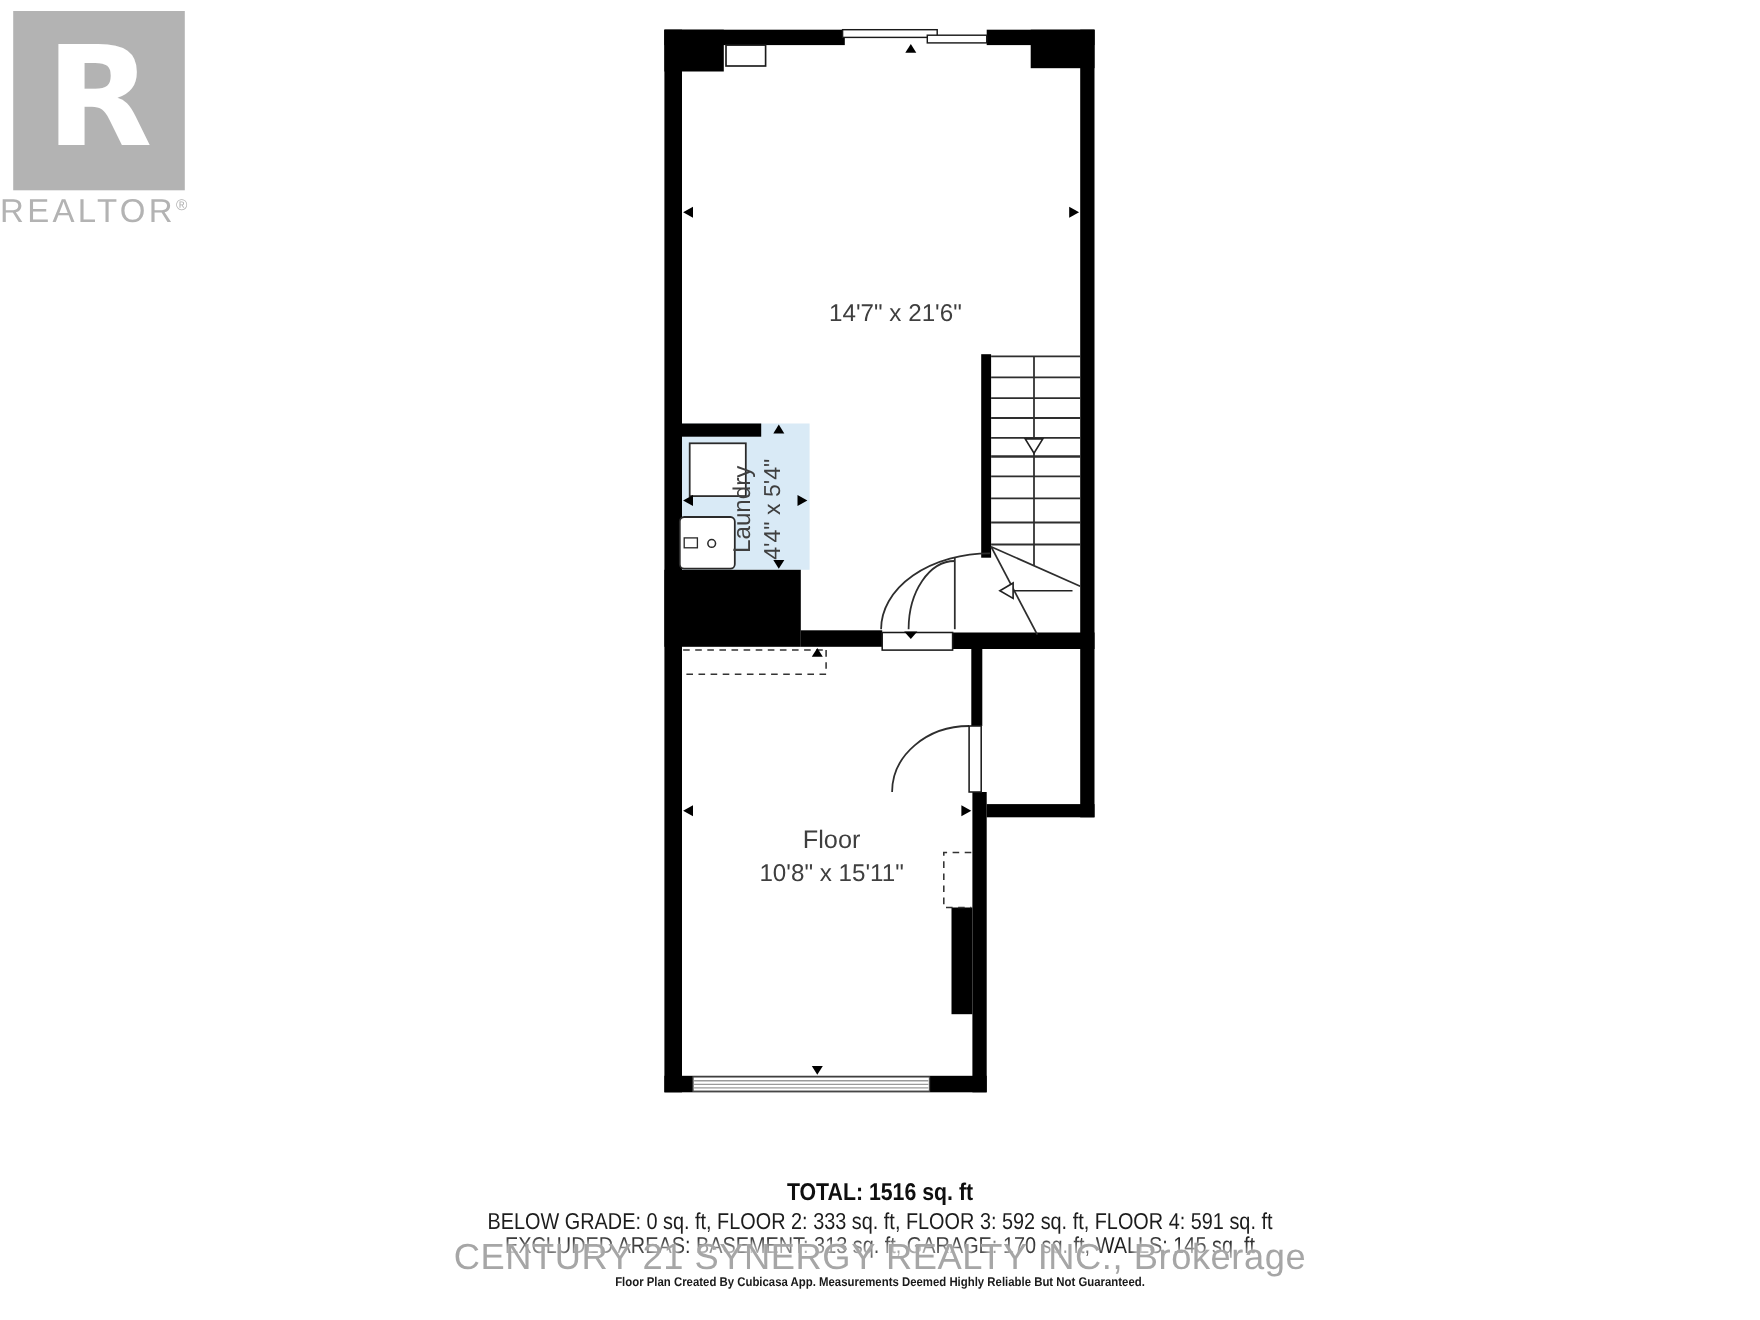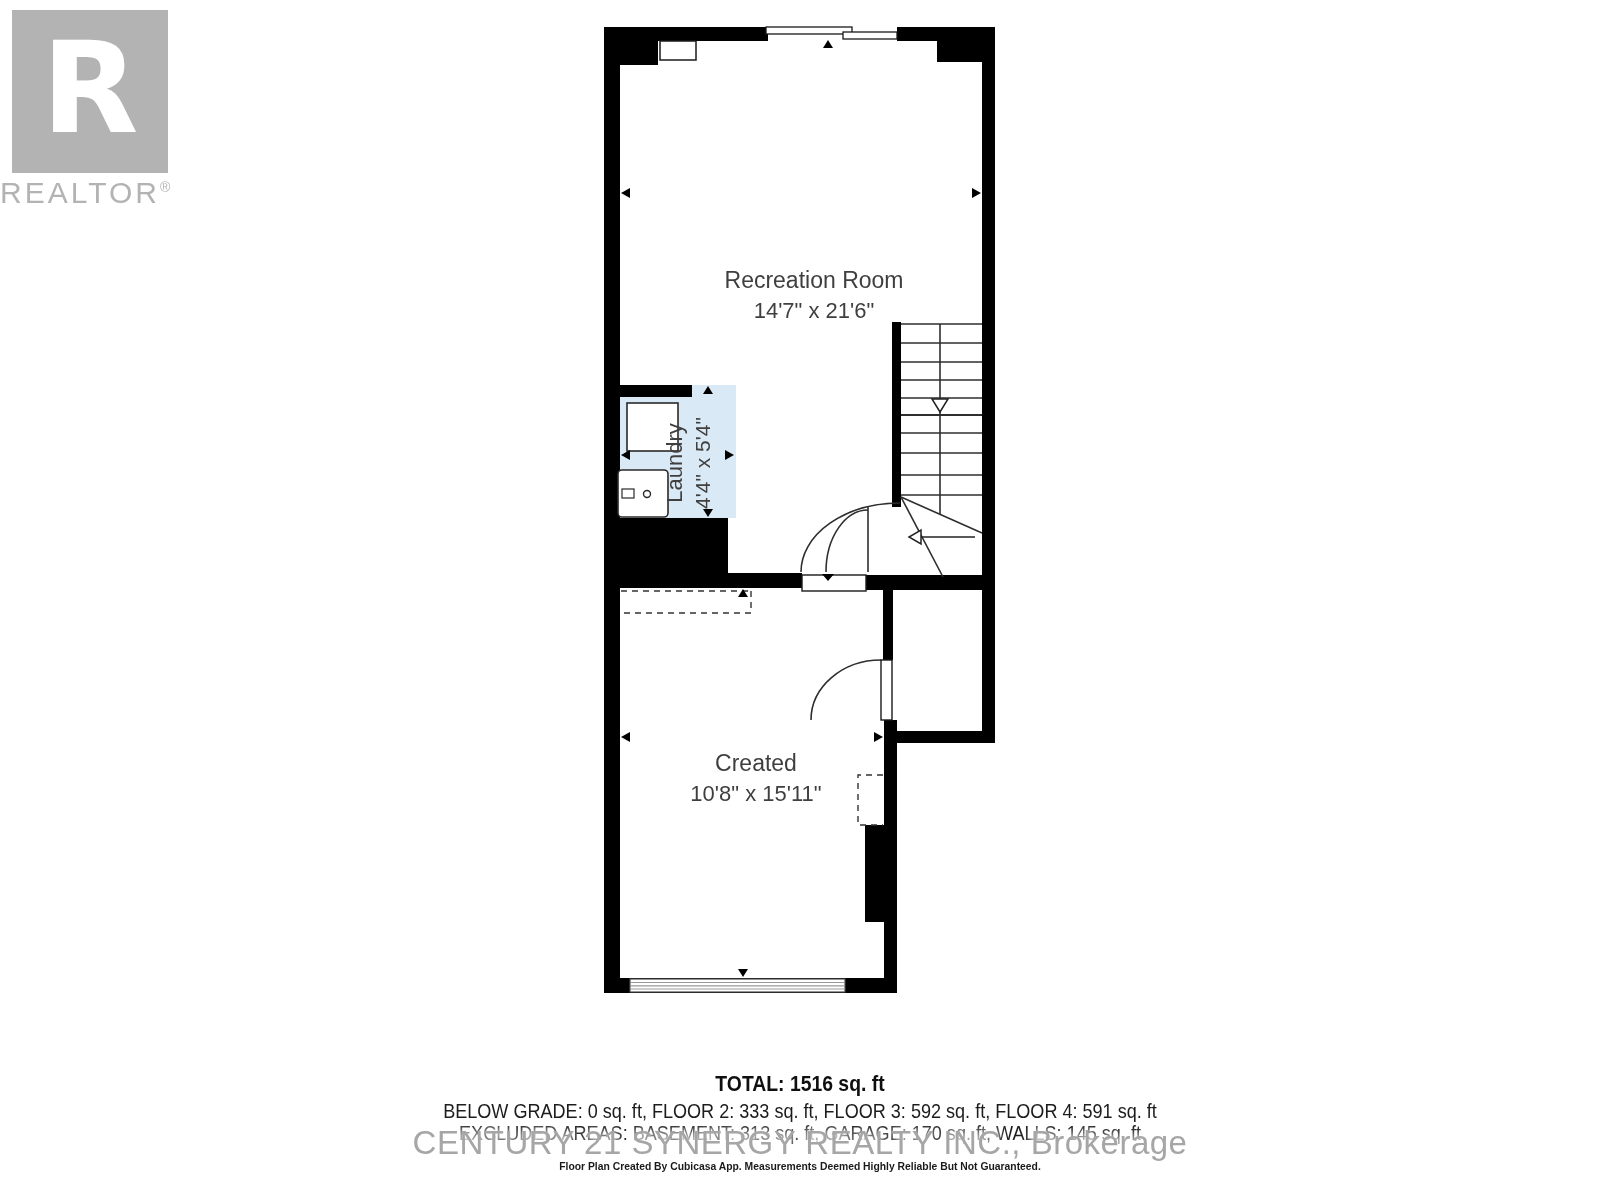--- a/index.html
+++ b/index.html
@@ -141,31 +141,30 @@
       <polygon points="708,517 703,509 713,509"></polygon>
       <polygon points="621,737 630,732 630,742"></polygon>
       <polygon points="883,737 874,732 874,742"></polygon>
       <polygon points="743,977 738,969 748,969"></polygon>
       <polygon points="743,589 738,597 748,597"></polygon>
       <polygon points="828,581 822,574 834,574"></polygon>
     </g>
   </svg>
 
   <div class="room-label label-rec">
-    <div class="room-name">Recreation Room</div>
     <div class="room-dims">14'7" x 21'6"</div>
   </div>
 
   <div class="room-label label-laundry">
     <div class="room-name">Laundry</div>
     <div class="room-dims">4'4" x 5'4"</div>
   </div>
 
   <div class="room-label label-garage">
-    <div class="room-name">Created</div>
+    <div class="room-name">Floor</div>
     <div class="room-dims">10'8" x 15'11"</div>
   </div>
 
   <div class="sumline sum-total">TOTAL: 1516 sq. ft</div>
   <div class="sumline sum-floors">BELOW GRADE: 0 sq. ft, FLOOR 2: 333 sq. ft, FLOOR 3: 592 sq. ft, FLOOR 4: 591 sq. ft</div>
   <div class="sumline sum-excluded">EXCLUDED AREAS: BASEMENT: 313 sq. ft, GARAGE: 170 sq. ft, WALLS: 145 sq. ft</div>
   <div class="watermark">CENTURY 21 SYNERGY REALTY INC., Brokerage</div>
   <div class="sumline disclaimer">Floor Plan Created By Cubicasa App. Measurements Deemed Highly Reliable But Not Guaranteed.</div>
 
 </div>

